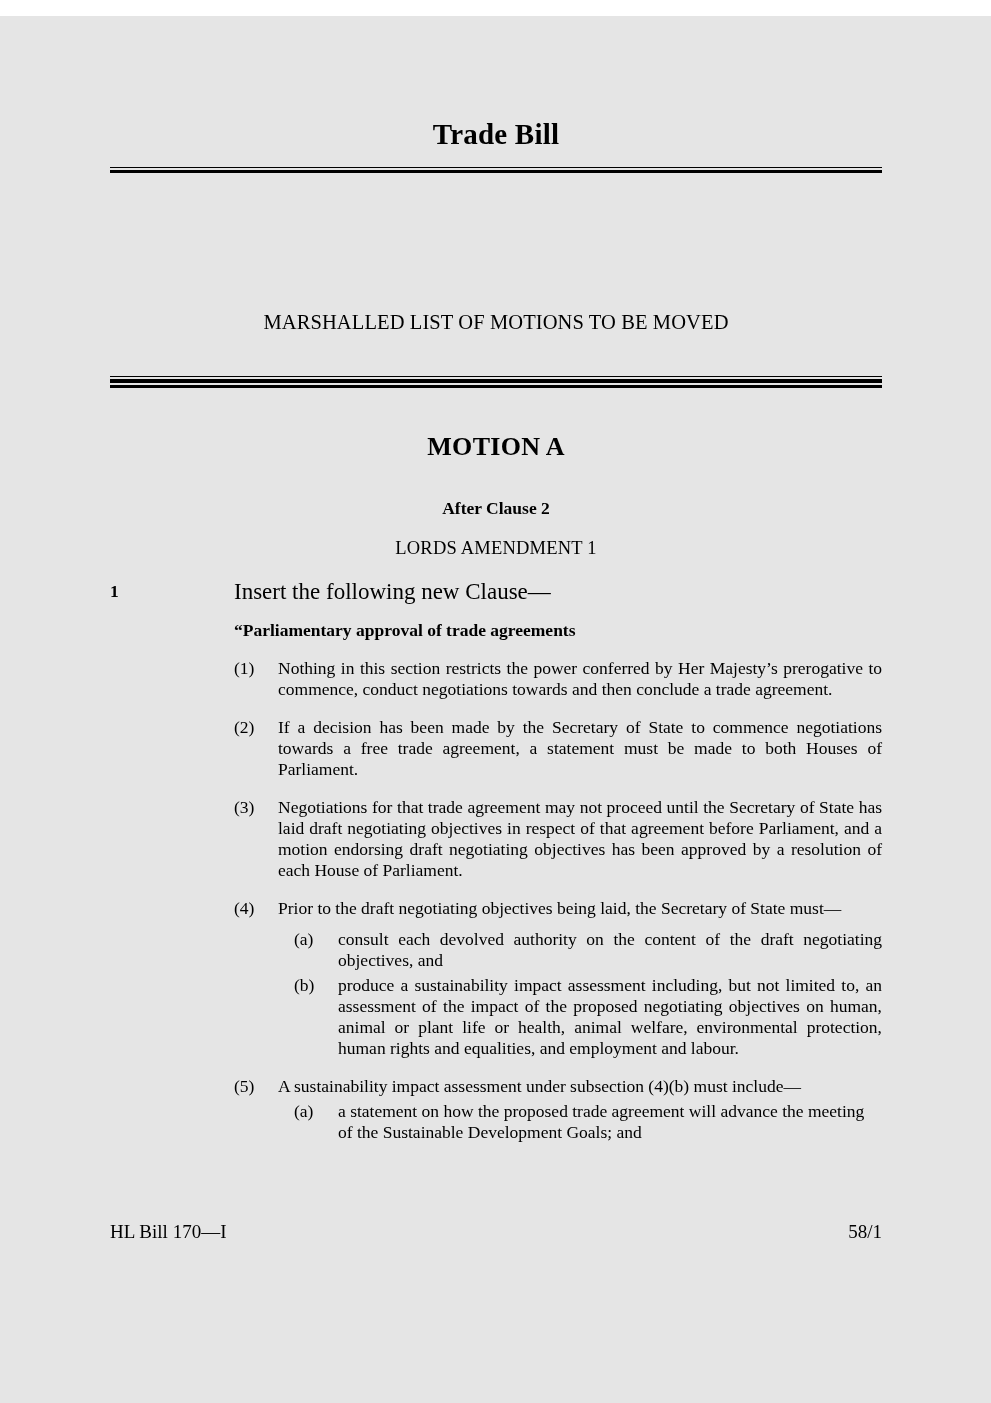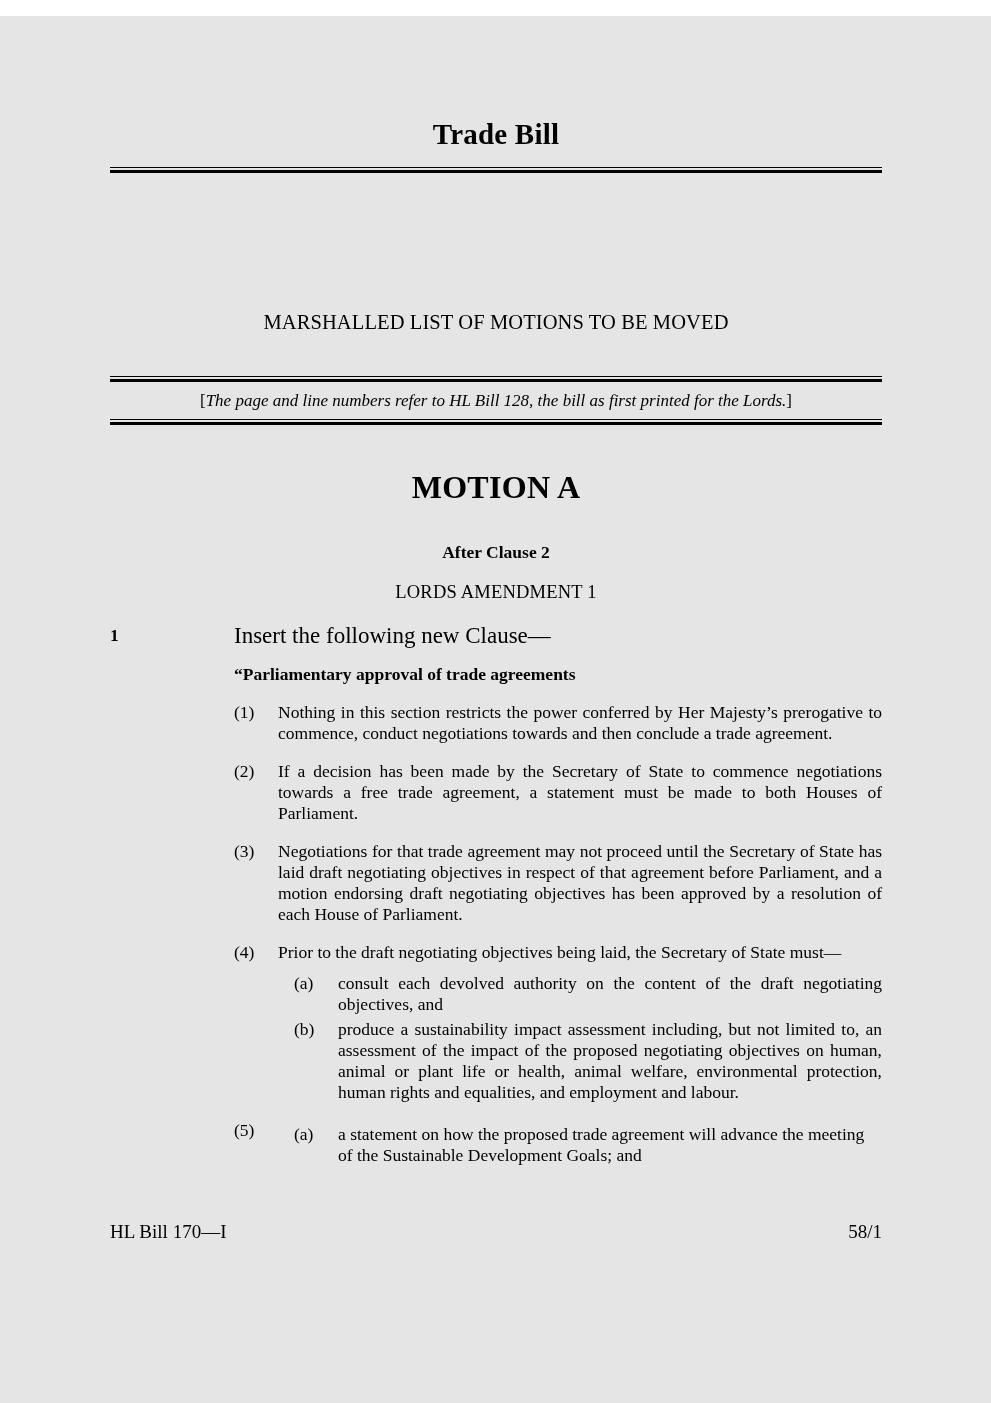--- a/index.html
+++ b/index.html
@@ -86,21 +86,21 @@
     font-size: 17px;
     font-style: italic;
     line-height: 30px;
     padding: 4px 0 3px 0;
   }
   .note-text .brk { font-style: normal; }
 
   
   .motion-title {
     text-align: center;
-    font-size: 32px;
+    font-size: 26px;
     line-height: 1.15;
     margin: 0;
     padding-top: 44px;
     letter-spacing: 0.3px;
   }
   .clause-heading {
     text-align: center;
     font-size: 17.5px;
     font-weight: bold;
     margin: 0;
@@ -214,21 +214,20 @@
     <div class="list-heading">
       <div class="hl-line">MARSHALLED LIST OF MOTIONS TO BE MOVED</div>
     </div>
 
     <div class="note-wrap">
       <div class="rule-double">
         <div class="thin"></div>
         <div class="gap"></div>
         <div class="thick"></div>
       </div>
-      <div class="note-text"><span class="brk">[</span><span>The page and line numbers refer to HL Bill 128, the bill as first printed for the Lords.</span><span class="brk">]</span></div>
       <div class="rule-double">
         <div class="thin"></div>
         <div class="gap"></div>
         <div class="thick"></div>
       </div>
     </div>
 
     <h2 class="motion-title">MOTION A</h2>
     <h3 class="clause-heading">After Clause 2</h3>
     <div class="amendment-label">LORDS AMENDMENT 1</div>
@@ -263,20 +262,21 @@
           <span>consult each devolved authority on the content of the draft negotiating objectives, and</span>
         </div>
         <div class="para">
           <span class="marker">(b)</span>
           <span>produce a sustainability impact assessment including, but not limited to, an assessment of the impact of the proposed negotiating objectives on human, animal or plant life or health, animal welfare, environmental protection, human rights and equalities, and employment and labour.</span>
         </div>
       </div>
 
       <div class="subsec nojustify">
         <span class="marker">(5)</span>
+        <span>A sustainability impact assessment under subsection (4)(b) must include—</span>
       </div>
       <div>
         <div class="para nojustify">
           <span class="marker">(a)</span>
           <span>a statement on how the proposed trade agreement will advance the meeting of the Sustainable Development Goals; and</span>
         </div>
       </div>
     </div>
 
   </div>

